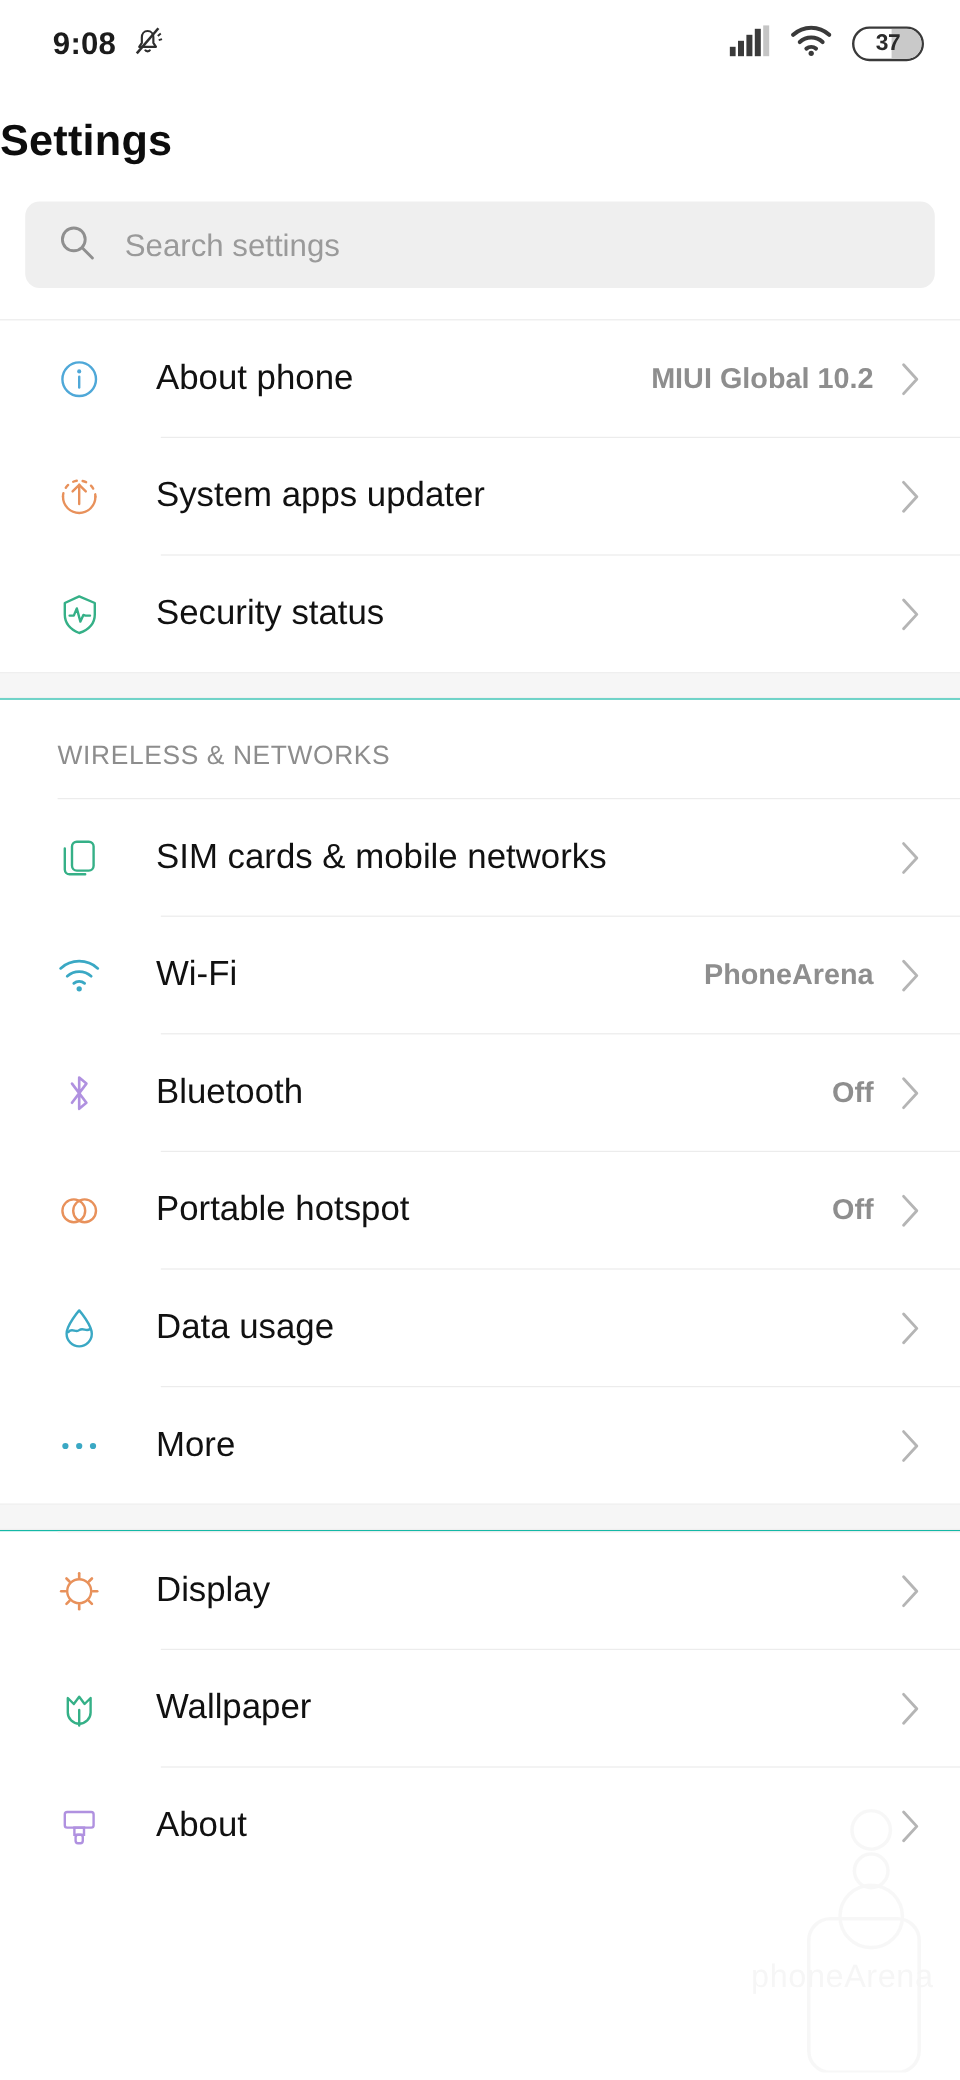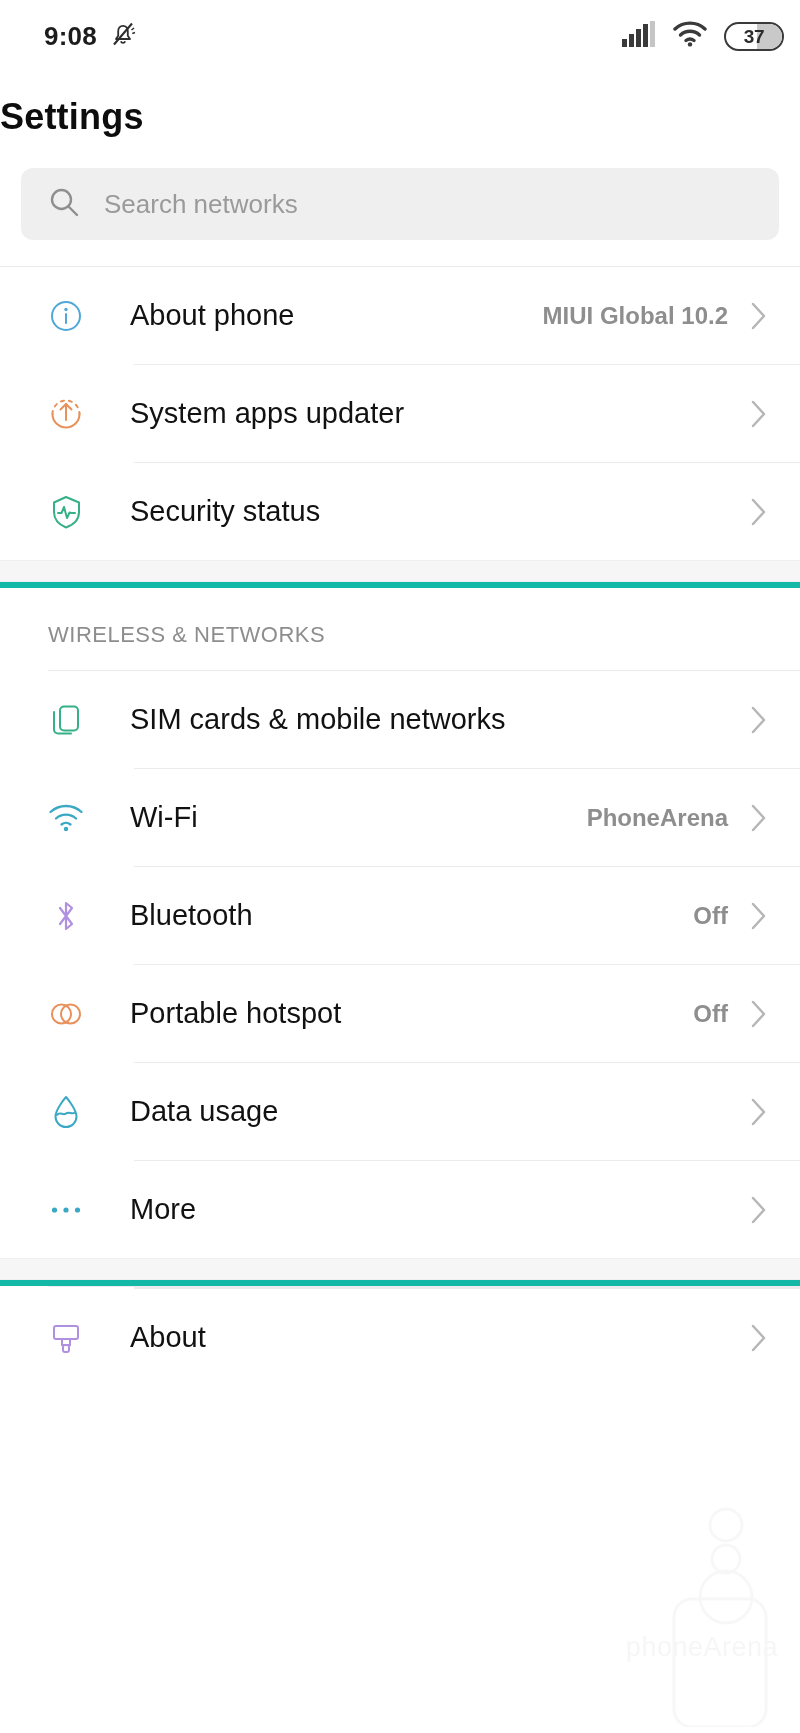--- a/index.html
+++ b/index.html
@@ -9,21 +9,21 @@
     font-family:"Liberation Sans", sans-serif;
     -webkit-font-smoothing:antialiased;
     overflow:hidden;
   }
   .screen { position:relative; width:800px; height:1733px; background:#fff; }
 
   
   .status-bar {
     height:72px; display:flex; align-items:center;
     justify-content:space-between;
-    padding:0 16px 0 44px;
+    padding:0 30px 0 44px;
   }
   .status-left { display:flex; align-items:center; gap:13px; }
   .status-time { font-size:26px; font-weight:bold; color:#1c1c1c; letter-spacing:.2px; }
   .status-right { display:flex; align-items:center; gap:17px; }
   .bell-icon { display:block; }
   .signal-icon { display:block; }
   .wifi-icon { display:block; }
   .battery {
     position:relative; width:60px; height:29px;
     border:2.5px solid #3a3a3a; border-radius:15px;
@@ -47,21 +47,21 @@
 
   
   .search-wrap { padding:0 21px 26px; }
   .search-bar {
     height:72px; background:#efefef; border-radius:12px;
     display:flex; align-items:center; padding:0 27px; gap:24px;
   }
   .search-placeholder { font-size:26px; color:#9a9a9a; }
 
   
-  .group { background:#fff; border-top:6px solid #14b8a6; }
+  .group { background:#fff; border-top:1px solid #14b8a6; }
   .group.first { border-top:1px solid #ececec; }
   .section-gap { height:22px; background:#f6f6f6; border-top:1px solid #efefef; border-bottom:1px solid #efefef; }
   .section-title {
     font-size:22px; color:#8d8d8d; letter-spacing:.5px;
     padding:34px 0 22px 48px;
   }
   .section-title-rule { height:1px; background:#ececec; margin-left:48px; }
 
   .row {
     position:relative; display:flex; align-items:center;
@@ -141,21 +141,21 @@
   <div class="page-title">Settings</div>
 
   <div class="search-wrap">
     <div class="search-bar">
       <span>
         <svg width="32" height="32" viewBox="0 0 32 32">
           <circle cx="13.5" cy="13.5" r="9.5" fill="none" stroke="#8f8f8f" stroke-width="2.4"></circle>
           <line x1="20.5" y1="20.5" x2="29" y2="29" stroke="#8f8f8f" stroke-width="2.4" stroke-linecap="round"></line>
         </svg>
       </span>
-      <span class="search-placeholder">Search networks</span>
+      <span class="search-placeholder">Search settings</span>
     </div>
   </div>
 
   <div id="list-root">
       <div class="group first">
         <div class="row">
           <span class="row-icon">
             <svg width="38" height="38" viewBox="0 0 38 38">
               <circle cx="19" cy="19" r="14" fill="none" stroke="#4fa8d8" stroke-width="2"></circle>
               <circle cx="19" cy="12.5" r="1.7" fill="#4fa8d8"></circle>
@@ -298,21 +298,58 @@
           <span class="chevron">
             <svg width="22" height="34" viewBox="0 0 22 34">
               <path d="M5 5 L16 17 L5 29" fill="none" stroke="#b5b5b5" stroke-width="2.4" stroke-linecap="round" stroke-linejoin="round"></path>
             </svg>
           </span>
         </div>
       </div>
       <div class="section-gap"></div>
       <div class="group">
         <div class="section-title-rule"></div>
-        <div class="row-divider"></div>
+        <div class="row">
+          <span class="row-icon">
+            <svg width="38" height="38" viewBox="0 0 38 38">
+              <circle cx="19" cy="19" r="10" fill="none" stroke="#e8915b" stroke-width="2"></circle>
+              <g stroke="#e8915b" stroke-width="2.2" stroke-linecap="round">
+                <line x1="19" y1="4" x2="19" y2="7.5"></line>
+                <line x1="19" y1="30.5" x2="19" y2="34"></line>
+                <line x1="4" y1="19" x2="7.5" y2="19"></line>
+                <line x1="30.5" y1="19" x2="34" y2="19"></line>
+                <line x1="8.4" y1="8.4" x2="10.9" y2="10.9"></line>
+                <line x1="27.1" y1="27.1" x2="29.6" y2="29.6"></line>
+                <line x1="29.6" y1="8.4" x2="27.1" y2="10.9"></line>
+                <line x1="10.9" y1="27.1" x2="8.4" y2="29.6"></line>
+              </g>
+            </svg>
+          </span>
+          <span class="row-label">Display</span>
+          <span class="chevron">
+            <svg width="22" height="34" viewBox="0 0 22 34">
+              <path d="M5 5 L16 17 L5 29" fill="none" stroke="#b5b5b5" stroke-width="2.4" stroke-linecap="round" stroke-linejoin="round"></path>
+            </svg>
+          </span>
+        </div>
+        <div class="row-divider"></div>
+        <div class="row">
+          <span class="row-icon">
+            <svg width="38" height="38" viewBox="0 0 38 38">
+              <path d="M9.5 10 V22 a9.5 9.5 0 0 0 19 0 V10 L23.5 15 L19 9 L14.5 15 Z" fill="none" stroke="#35b087" stroke-width="2" stroke-linejoin="round"></path>
+              <line x1="19" y1="20" x2="19" y2="33" stroke="#35b087" stroke-width="2" stroke-linecap="round"></line>
+            </svg>
+          </span>
+          <span class="row-label">Wallpaper</span>
+          <span class="chevron">
+            <svg width="22" height="34" viewBox="0 0 22 34">
+              <path d="M5 5 L16 17 L5 29" fill="none" stroke="#b5b5b5" stroke-width="2.4" stroke-linecap="round" stroke-linejoin="round"></path>
+            </svg>
+          </span>
+        </div>
         <div class="row-divider"></div>
         <div class="row">
           <span class="row-icon">
             <svg width="38" height="38" viewBox="0 0 38 38">
               <rect x="7" y="7" width="24" height="13" rx="2" fill="none" stroke="#b091e0" stroke-width="2"></rect>
               <rect x="15" y="20" width="8" height="6" fill="none" stroke="#b091e0" stroke-width="2"></rect>
               <rect x="16" y="26" width="6" height="7" rx="2" fill="none" stroke="#b091e0" stroke-width="2"></rect>
             </svg>
           </span>
           <span class="row-label">About</span>

